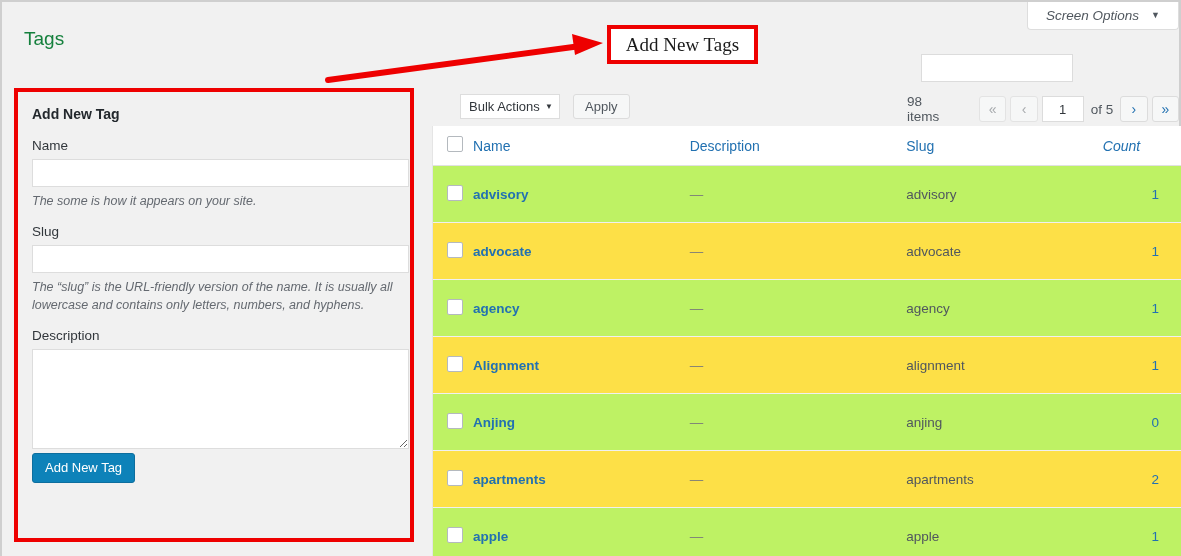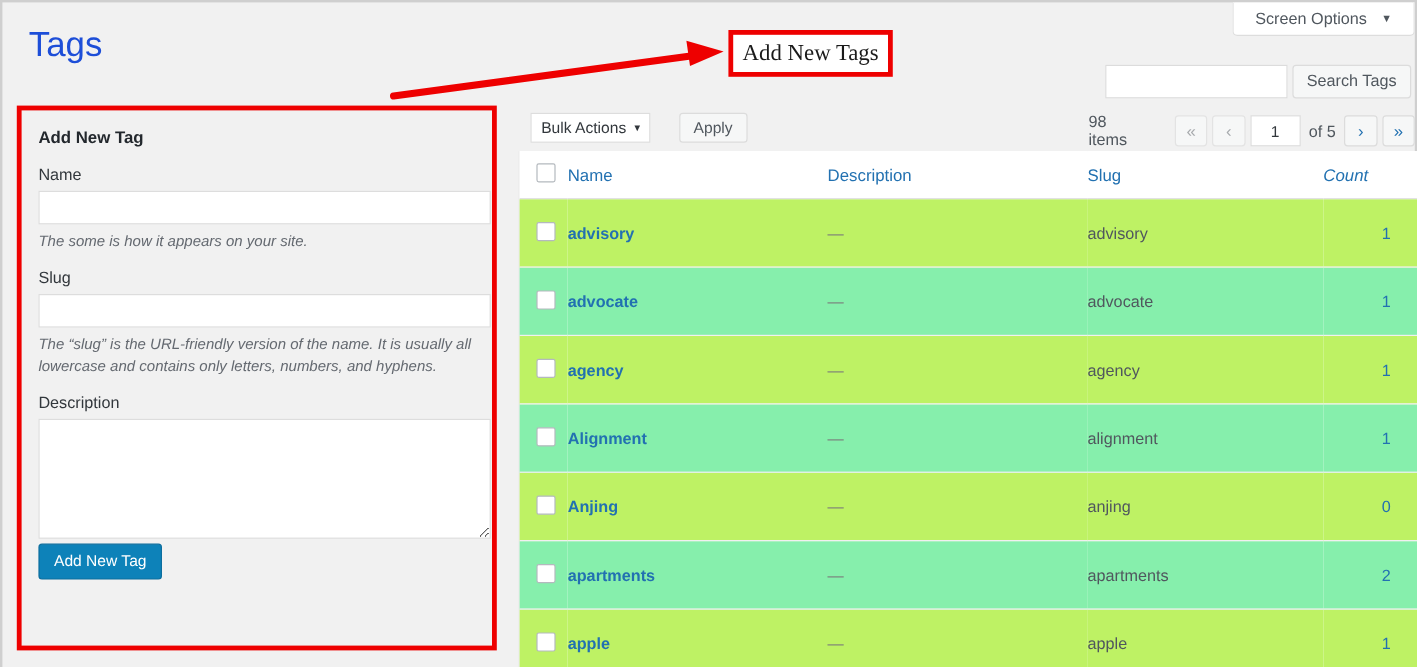--- a/index.html
+++ b/index.html
@@ -39,35 +39,36 @@
     border-top: none;
     border-radius: 0 0 4px 4px;
     box-sizing: border-box;
     color: #50575e;
     font-size: 13.5px;
     display: flex;
     align-items: center;
     justify-content: center;
     gap: 12px;
     cursor: pointer;
+    font-style: italic;
   }
   .screen-options-btn .caret {
     font-size: 9px;
     color: #50575e;
     line-height: 1;
   }
 
   
   .page-title {
     position: absolute;
     top: 22px;
     left: 22px;
-    font-size: 29px;
+    font-size: 19px;
     font-weight: 400;
-    color: #1d4ed8;
+    color: #15803d;
     line-height: 29px;
   }
 
   
   .search-row {
     position: absolute;
     top: 52px;
     left: 919px;
     display: flex;
     align-items: flex-start;
@@ -98,24 +99,24 @@
     line-height: 26px;
     cursor: pointer;
     box-sizing: border-box;
     white-space: nowrap;
   }
 
   
   .tablenav {
     position: absolute;
     top: 92px;
-    left: 440px;
+    left: 458px;
     display: flex;
     align-items: flex-start;
-    gap: 24px;
+    gap: 13px;
   }
   .bulk-select {
     width: 100px;
     height: 25px;
     background: #fff;
     border: 1px solid #ddd;
     box-sizing: border-box;
     font-size: 13px;
     color: #32373c;
     display: flex;
@@ -303,21 +304,21 @@
     box-sizing: border-box;
   }
   table.wp-list td {
     padding: 0;
     height: 56px;
     vertical-align: middle;
     font-size: 13.5px;
     border-bottom: 1px solid #f0f0f0;
   }
   tr.alt td { background: #bef264; }
-  tr.norm td { background: #86efac; }
+  tr.norm td { background: #fde047; }
 
   .col-cb   { width: 40px; padding-left: 14px !important; }
   .col-name { width: 216px; }
   .col-desc { width: 216px; }
   .col-slug { width: 196px; }
   .col-count{ width: 78px; text-align: right; padding-right: 22px !important; }
 
   th.col-count { text-align: right; padding-right: 22px; font-style: italic; }
 
   .cb-box {
@@ -350,21 +351,21 @@
     text-decoration: none;
     font-size: 13.5px;
     cursor: pointer;
   }
 
   
   .annot-box {
     position: absolute;
     left: 605px;
     top: 23px;
-    width: 137px;
+    width: 151px;
     height: 39px;
     border: 4px solid #ee0000;
     background: #ffffff;
     box-sizing: border-box;
     display: flex;
     align-items: center;
     justify-content: center;
     font-family: "Liberation Serif", serif;
     font-size: 19px;
     color: #1a1a1a;
@@ -386,21 +387,20 @@
 
   <div class="screen-options-btn">
     <span>Screen Options</span>
     <span class="caret">▼</span>
   </div>
 
   <div class="page-title">Tags</div>
 
   <div class="search-row">
     <input class="search-input" type="text" value="" style="">
-    <button class="search-btn">Search Tags</button>
   </div>
 
   <div class="tablenav">
     <div class="bulk-select">
       <span>Bulk Actions</span>
       <span class="caret">▼</span>
     </div>
     <button class="apply-btn">Apply</button>
   </div>
 

